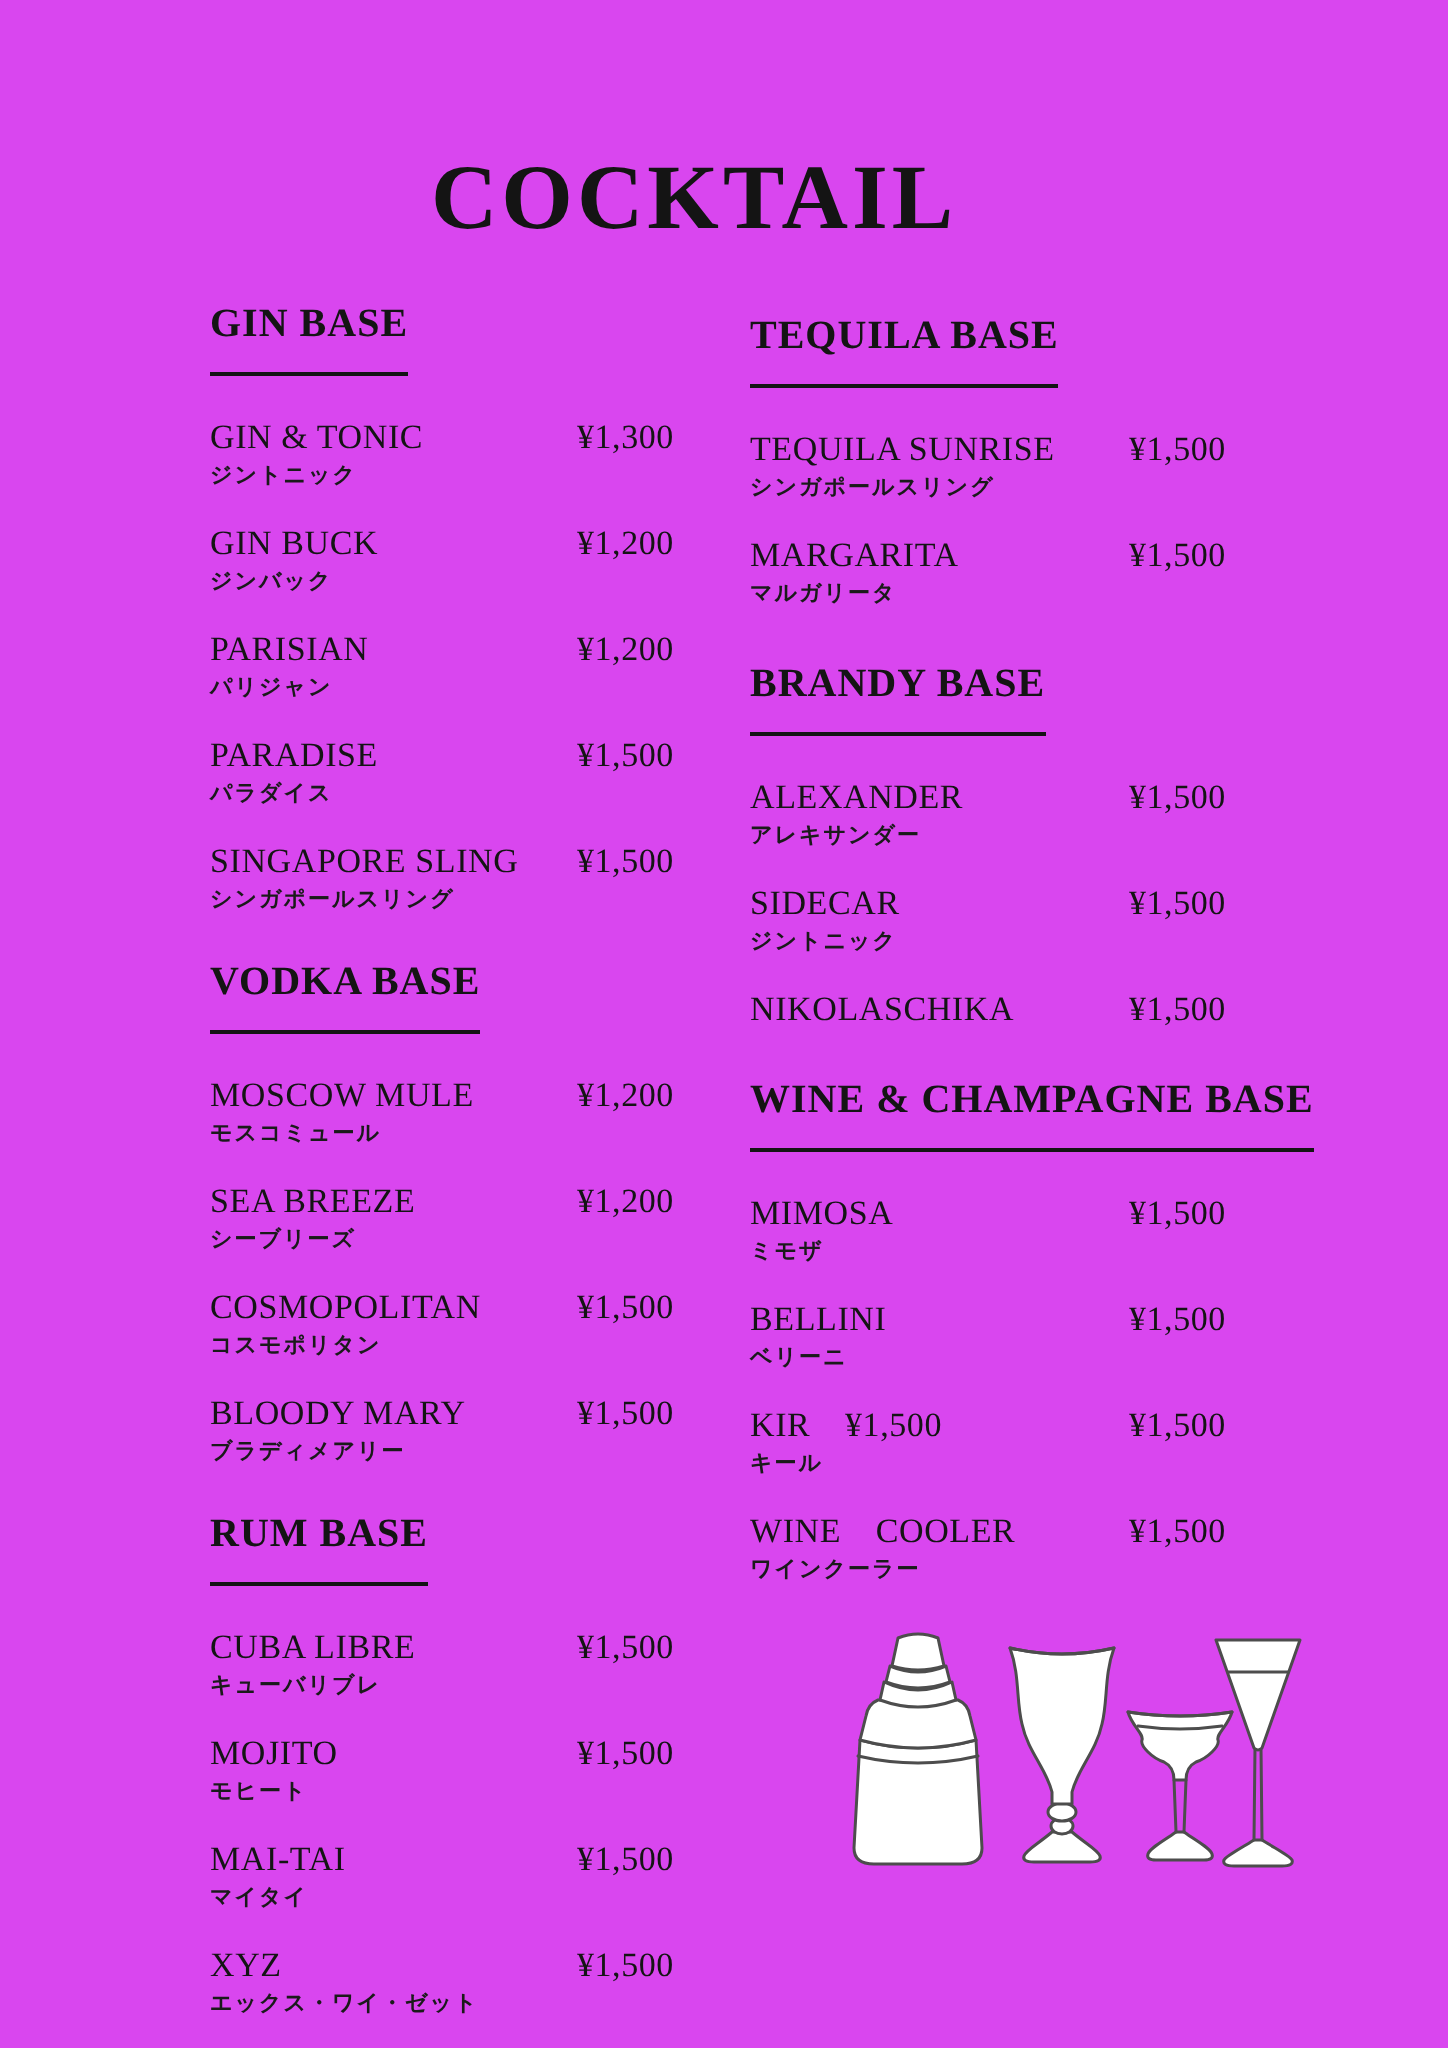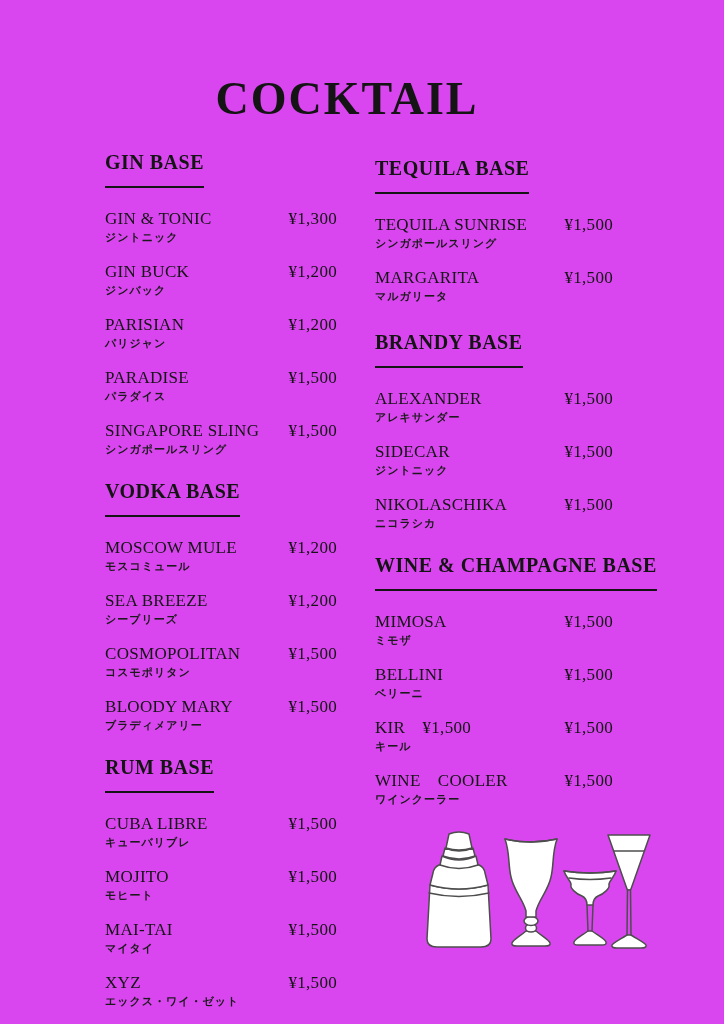--- a/index.html
+++ b/index.html
@@ -213,21 +213,20 @@
           <span class="name">SIDECAR</span>
           <span class="price">¥1,500</span>
         </div>
         <div class="kana">ジントニック</div>
       </div>
       <div class="item">
         <div class="row">
           <span class="name">NIKOLASCHIKA</span>
           <span class="price">¥1,500</span>
         </div>
-        <div class="kana">ニコラシカ</div>
       </div>
     </section>
 
     <section class="section gap-large">
       <p class="heading-wrap"><span class="heading">WINE &amp; CHAMPAGNE BASE</span></p>
       <div class="item">
         <div class="row">
           <span class="name">MIMOSA</span>
           <span class="price">¥1,500</span>
         </div>

